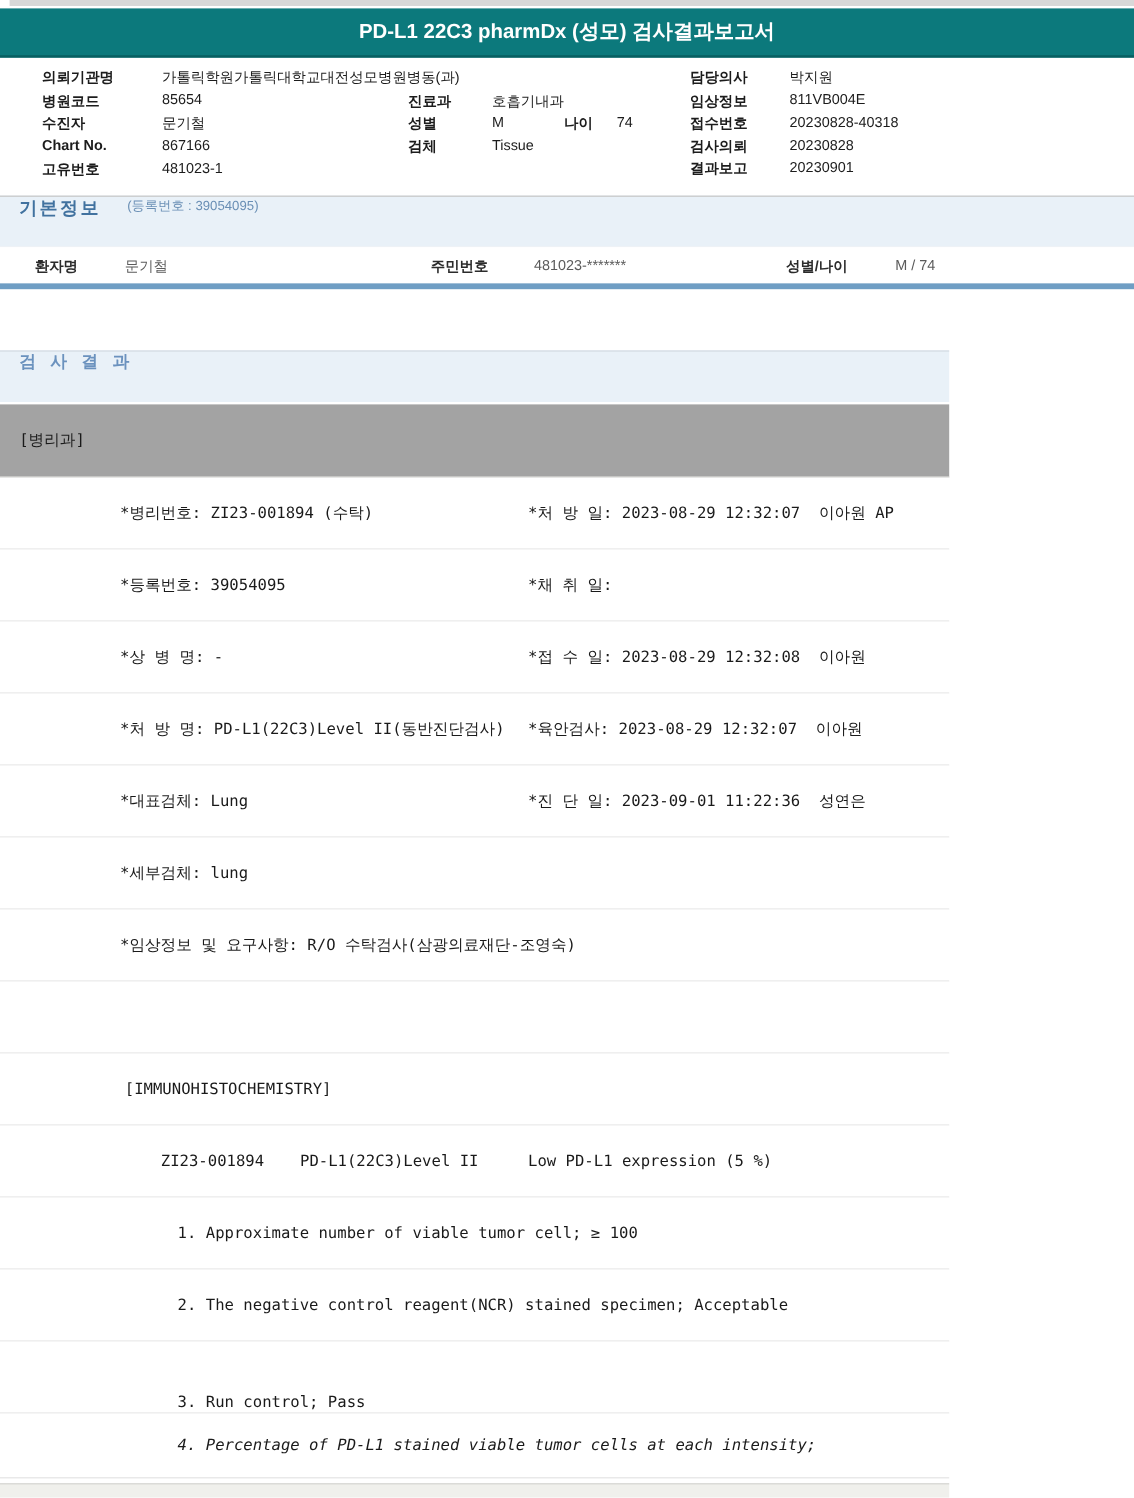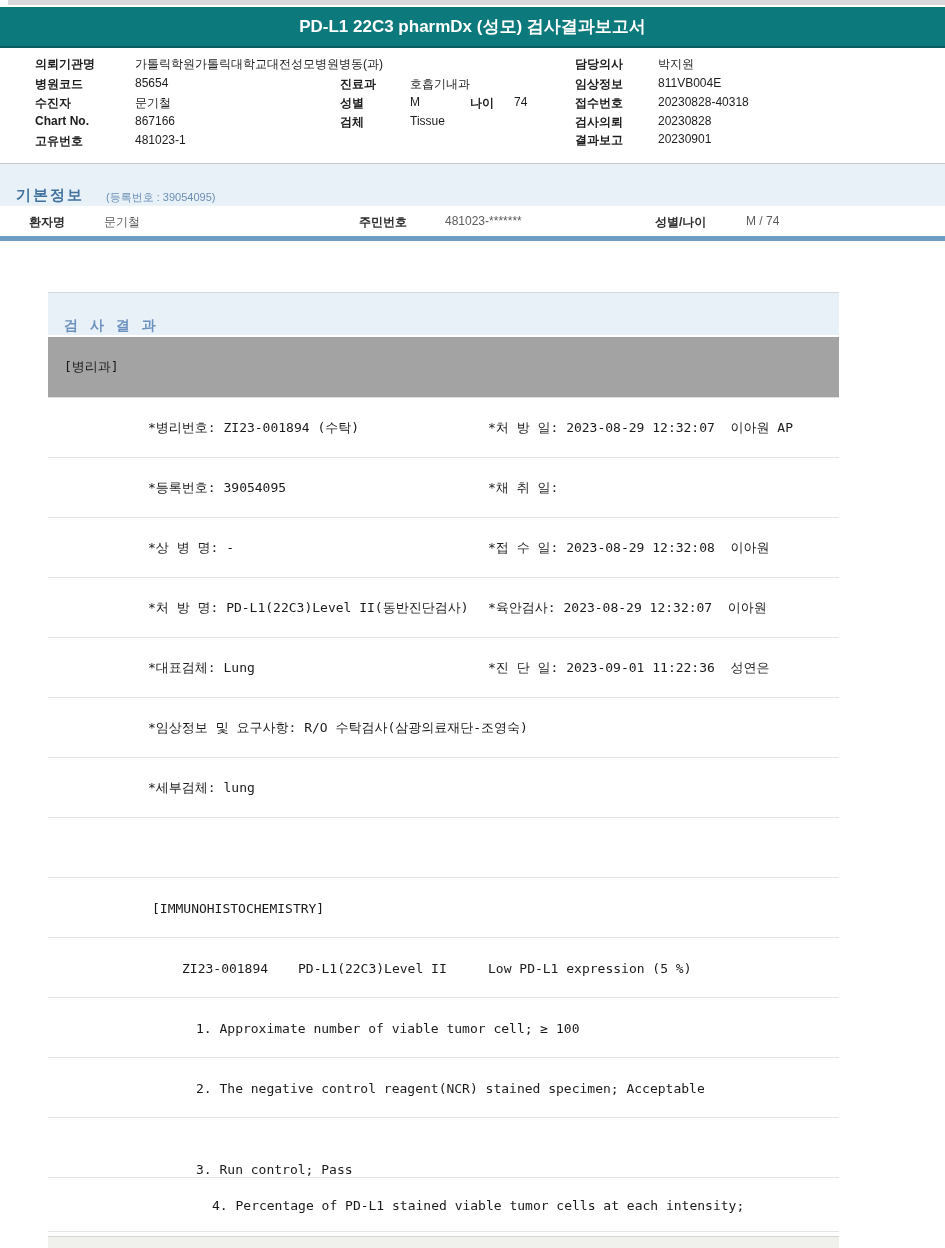--- a/index.html
+++ b/index.html
@@ -16,33 +16,33 @@
              display:flex;align-items:center;justify-content:center;}
 
   
   .patient-header{position:absolute;left:0;top:52px;width:827px;height:108px;font-size:12px;}
   .ph-label{position:absolute;font-weight:bold;color:#1c1c1c;white-space:pre;}
   .ph-value{position:absolute;color:#1c1c1c;white-space:pre;}
 
   
   .panel-basic{position:absolute;left:0;top:163px;width:945px;}
   .panel-head{background:#e9f1f8;border-top:1px solid #c6c6c6;height:41px;
-              display:flex;align-items:flex-end;}
+              display:flex;align-items:flex-start;}
   .panel-basic .panel-head{border-bottom:1px solid #eef2f6;}
   .bi-title{margin-left:16px;color:#41729f;font-size:15px;font-weight:bold;letter-spacing:2px;}
   .bi-sub{margin-left:22px;color:#6a8fb5;font-size:11px;}
   .bi-row{position:relative;background:#fff;font-size:12px;}
   .bi-row1{height:45px;border-bottom:1px solid #dcdcdc;}
   .bi-row2{height:30px;}
   .bi-bottom{height:5px;background:#6f9ec4;}
   .bi-label{position:absolute;font-weight:bold;color:#2b2b2b;white-space:pre;}
   .bi-value{position:absolute;color:#5b5b5b;white-space:pre;}
 
   
-  .panel-results{position:absolute;left:0;top:292px;width:791px;padding-left:48px;}
+  .panel-results{position:absolute;left:0;top:292px;width:791px;}
   .panel-results .panel-head{border-top:1px solid #d2dae1;height:42px;}
   .res-title{margin-left:16px;color:#6b92be;font-size:14px;font-weight:bold;letter-spacing:4px;}
   .res-gap{height:2px;background:#ffffff;}
   .dept-row{height:60px;background:#a3a3a3;border-bottom:1px solid #e0e0dc;
             display:flex;align-items:center;padding-left:16px;
             font-family:"DejaVu Sans Mono",monospace;font-size:13px;color:#1a1a1a;}
   .result-row{position:relative;height:59px;border-bottom:1px solid #e4e4e4;background:#ffffff;}
   .result-row:last-child{height:53px;}
   .cell{position:absolute;top:50%;transform:translateY(-50%);white-space:pre;
         font-family:"DejaVu Sans Mono",monospace;font-size:13px;color:#1a1a1a;}
@@ -131,42 +131,42 @@
       </div>
       <div class="result-row">
         <span class="cell" style="left: 100px;">*처 방 명: PD-L1(22C3)Level II(동반진단검사)</span>
         <span class="cell" style="left: 440px;">*육안검사: 2023-08-29 12:32:07  이아원</span>
       </div>
       <div class="result-row">
         <span class="cell" style="left: 100px;">*대표검체: Lung</span>
         <span class="cell" style="left: 440px;">*진 단 일: 2023-09-01 11:22:36  성연은</span>
       </div>
       <div class="result-row">
-        <span class="cell" style="left: 100px;">*임상정보 및 요구사항: R/O 수탁검사(삼광의료재단-조영숙)</span>
+        <span class="cell" style="left: 100px;">*세부검체: lung</span>
       </div>
       <div class="result-row">
-        <span class="cell" style="left: 100px;">*세부검체: lung</span>
+        <span class="cell" style="left: 100px;">*임상정보 및 요구사항: R/O 수탁검사(삼광의료재단-조영숙)</span>
       </div>
       <div class="result-row"></div>
       <div class="result-row">
         <span class="cell" style="left: 104px;">[IMMUNOHISTOCHEMISTRY]</span>
       </div>
       <div class="result-row">
         <span class="cell" style="left: 134px;">ZI23-001894</span>
         <span class="cell" style="left: 250px;">PD-L1(22C3)Level II</span>
         <span class="cell" style="left: 440px;">Low PD-L1 expression (5 %)</span>
       </div>
       <div class="result-row">
         <span class="cell" style="left: 148px;">1. Approximate number of viable tumor cell; ≥ 100</span>
       </div>
       <div class="result-row">
         <span class="cell" style="left: 148px;">2. The negative control reagent(NCR) stained specimen; Acceptable</span>
       </div>
       <div class="result-row">
         <span class="cell" style="left: 148px; margin-top: 21px;">3. Run control; Pass</span>
       </div>
       <div class="result-row">
-        <span class="cell" style="left: 164px;">4. Percentage of PD-L1 stained viable tumor cells at each intensity;</span>
+        <span class="cell" style="left: 148px; font-style: italic;">4. Percentage of PD-L1 stained viable tumor cells at each intensity;</span>
       </div>
     </div>
   <div class="white-gap"></div>
   <div class="bottom-strip"></div>
 </div>
 
 </body></html>

